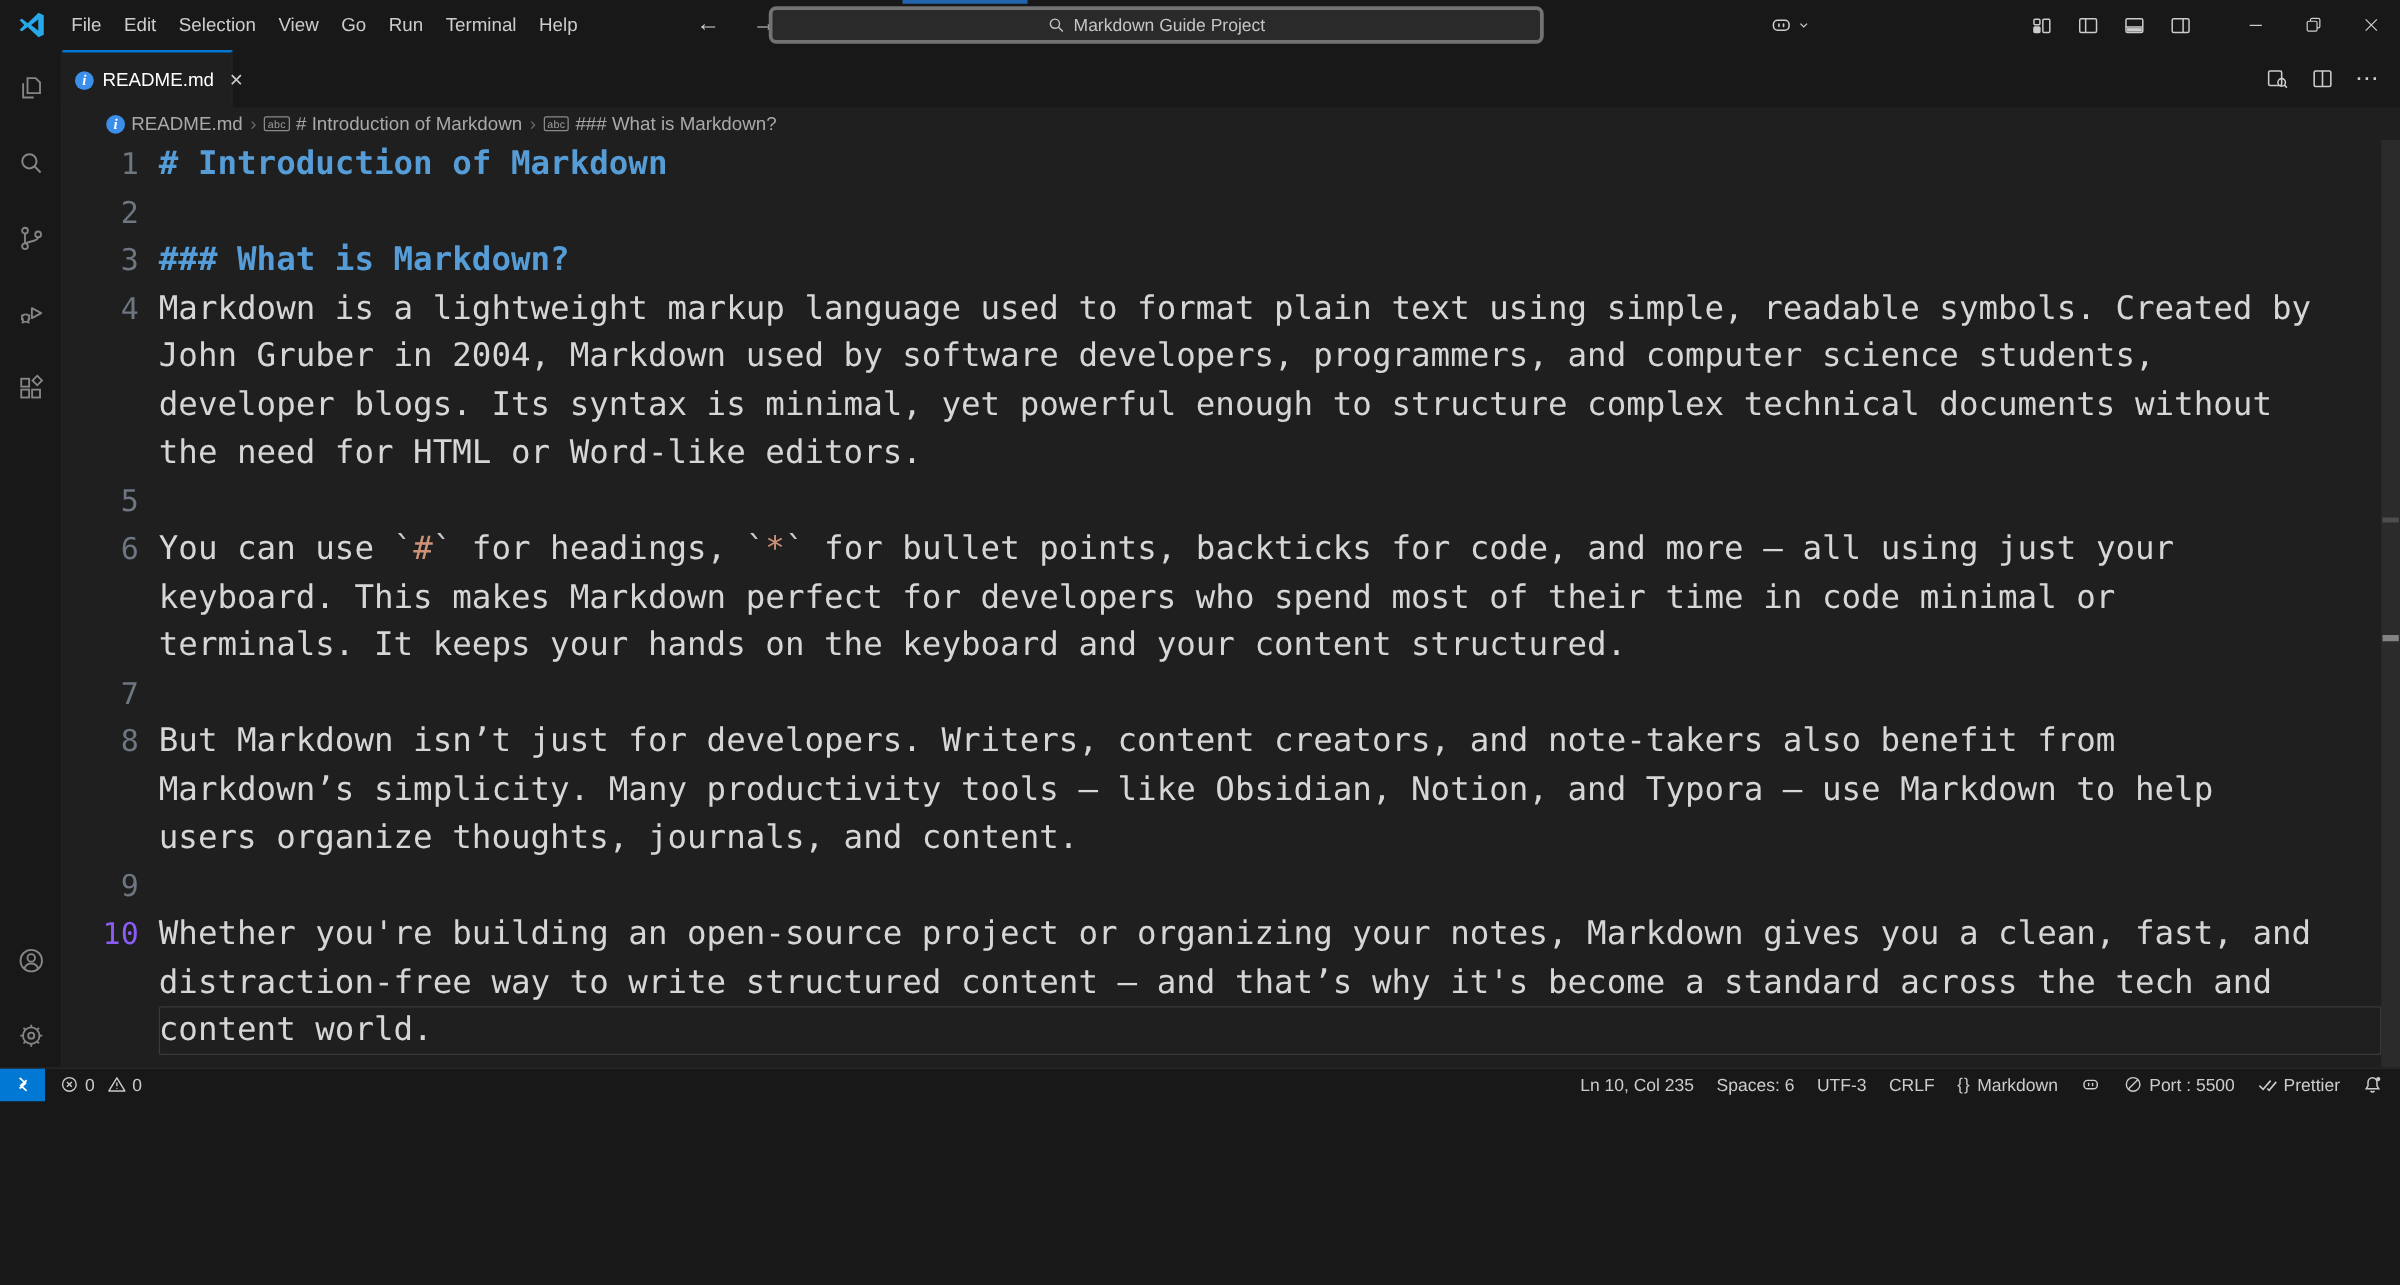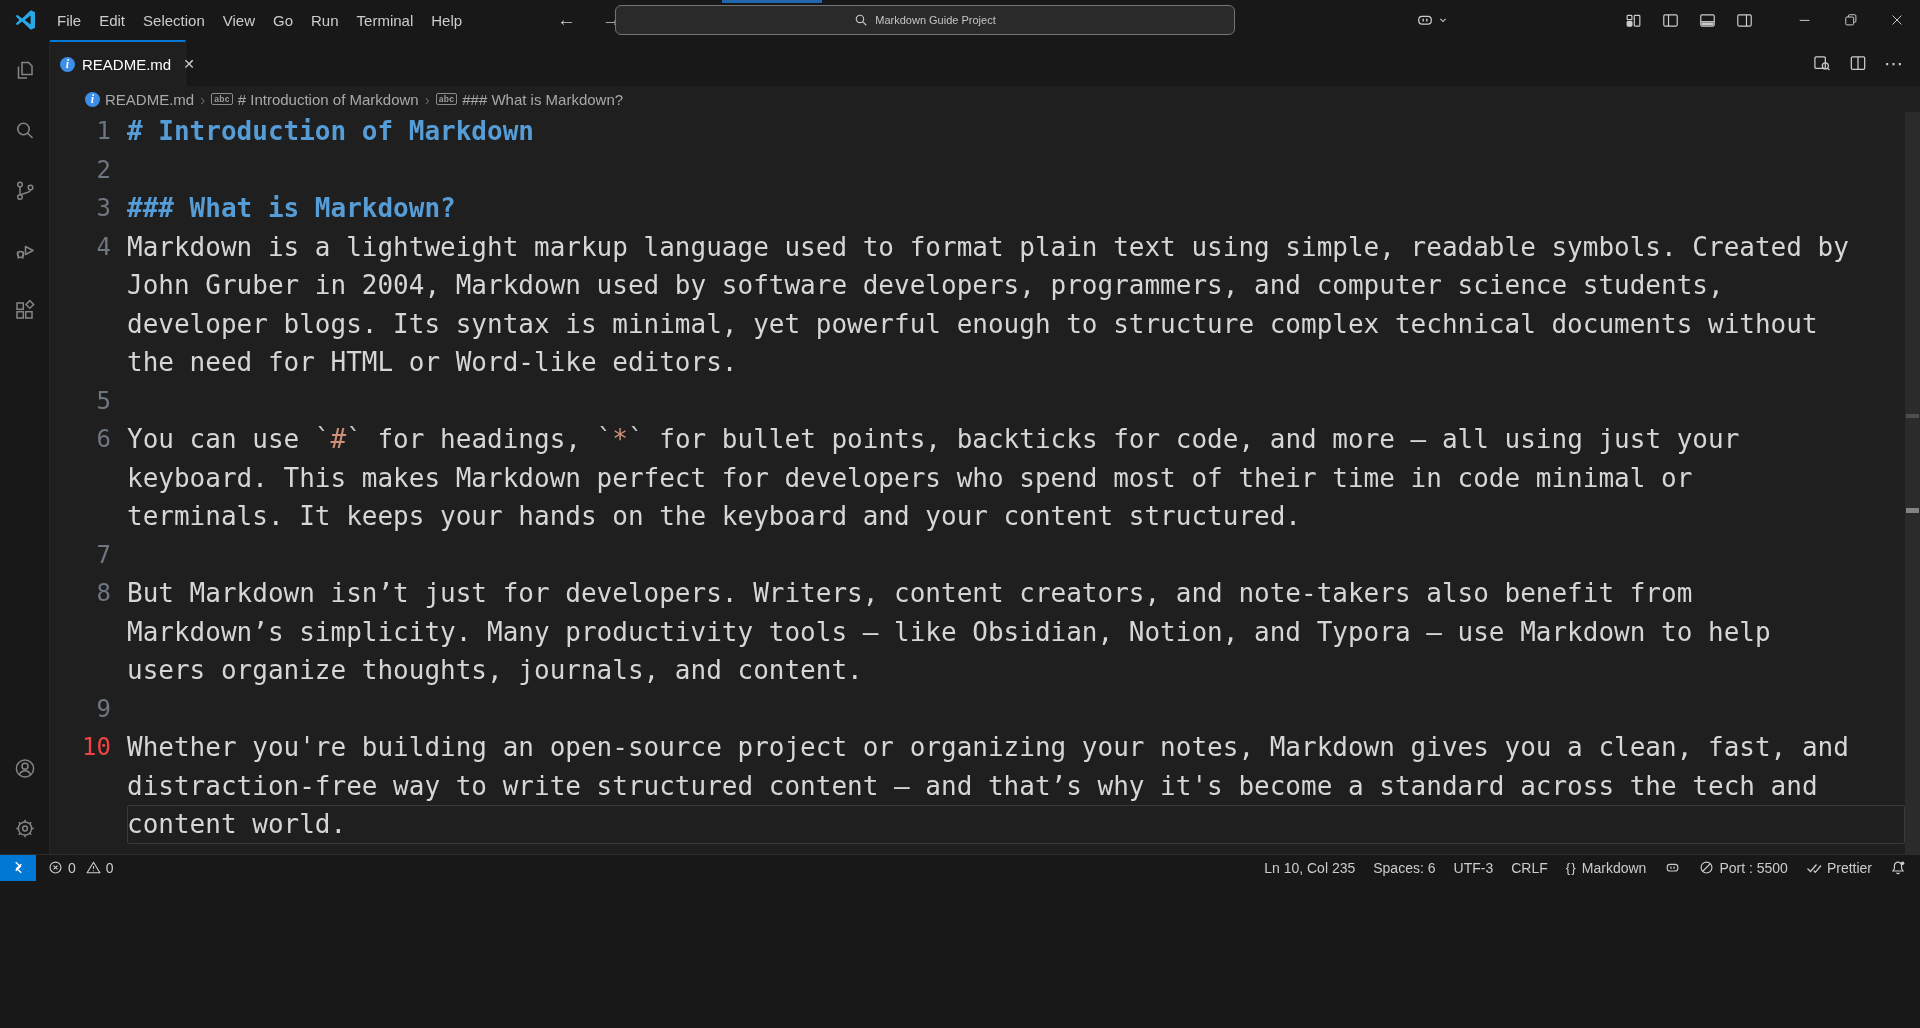--- a/index.html
+++ b/index.html
@@ -10,23 +10,23 @@
   
   .titlebar { position:absolute; top:0; left:0; right:0; height:40px; background:#181818;
               display:flex; align-items:center; color:#cccccc; }
   .top-accent { position:absolute; top:0; left:722px; width:100px; height:3px; background:#2472c8; opacity:.85; }
   .logo { width:26px; height:26px; margin:0 10px 0 12px; display:flex; align-items:center; justify-content:center; }
   .menus { display:flex; align-items:center; font-size:15px; }
   .menu-item { padding:5px 9px; border-radius:5px; cursor:default; }
   .nav-arrows { display:flex; align-items:center; margin-left:80px; gap:14px; font-size:19px; color:#cccccc; }
   .nav-arrows span { padding:2px 6px; }
   .cmd-center { position:absolute; left:615px; top:5px; width:620px; height:30px;
-                background:#2a2a2a; border:1px solid #737373; border-radius:6px;
+                background:#2a2a2a; border:3px solid #737373; border-radius:6px;
                 display:flex; align-items:center; justify-content:center; gap:7px;
-                color:#c5c5c5; font-size:11px; }
+                color:#c5c5c5; font-size:14px; }
   .tb-right { position:absolute; right:0; top:0; height:40px; display:flex; align-items:center; }
   .copilot-wrap { display:flex; align-items:center; gap:2px; margin-right:170px; padding:3px 5px; }
   .layout-icons { display:flex; align-items:center; gap:18px; margin-right:28px; }
   .win-btn { width:46px; height:40px; display:flex; align-items:center; justify-content:center; }
 
   
   .activitybar { position:absolute; top:40px; left:0; width:50px; bottom:26px; background:#181818;
                  border-right:1px solid #252525; display:flex; flex-direction:column; align-items:center; }
   .ab-top { display:flex; flex-direction:column; gap:36px; padding-top:18px; align-items:center; }
   .ab-bottom { margin-top:auto; display:flex; flex-direction:column; gap:36px; padding-bottom:14px; align-items:center; }
@@ -42,29 +42,29 @@
   .editor-actions { margin-left:auto; display:flex; align-items:center; gap:16px; padding-right:16px; color:#cccccc; }
   .info-badge { width:15px; height:15px; border-radius:50%; background:#3b8eea; color:#fff;
                 font-family:"Liberation Serif", serif; font-style:italic; font-weight:bold;
                 font-size:12px; display:flex; align-items:center; justify-content:center; flex:0 0 auto; }
   .breadcrumbs { position:absolute; top:46px; left:0; right:0; height:26px; background:#1f1f1f;
                  display:flex; align-items:center; gap:5px; padding-left:35px;
                  color:#a9a9a9; font-size:15px; }
   .crumb { display:flex; align-items:center; gap:5px; }
   .crumb-sep { color:#6a6a6a; font-size:15px; padding:0 1px; }
   .abc-icon { border:1px solid #8a8a8a; border-radius:2px; color:#9d9d9d; font-size:8.5px;
-              line-height:10px; padding:0 2px; letter-spacing:.3px;font-weight:bold; }
+              line-height:10px; padding:0 2px; letter-spacing:.3px; }
 
   
   .lines { position:absolute; top:72px; left:0; right:15px; bottom:0; overflow:hidden;
            font-family:"DejaVu Sans Mono", monospace; font-size:26px; }
   .line { display:flex; height:38.5px; line-height:38.5px; white-space:pre; }
   .num  { flex:0 0 77px; text-align:right; padding-right:16px; color:#6e7681;
           font-size:24px; user-select:none; }
-  .num.on { color:#ef4444; }
+  .num.on { color:#8b5cf6; }
   .txt  { flex:1 1 auto; }
   .line.cur .txt { outline:1px solid #3a3a3a; outline-offset:-1px; border-radius:2px; }
   .seg-h { color:#569cd6; font-weight:bold; }
   .seg-p { color:#d6d6d6; }
   .seg-c { color:#ce9178; }
   .seg-b { color:#c8c8c8; }
 
   
   .scrollbar { position:absolute; top:72px; right:0; width:15px; bottom:0; background:#2b2b2b; }
   .sb-mark1 { position:absolute; top:302px; left:1px; right:1px; height:4px; background:#6a6a6a; opacity:.55; }

